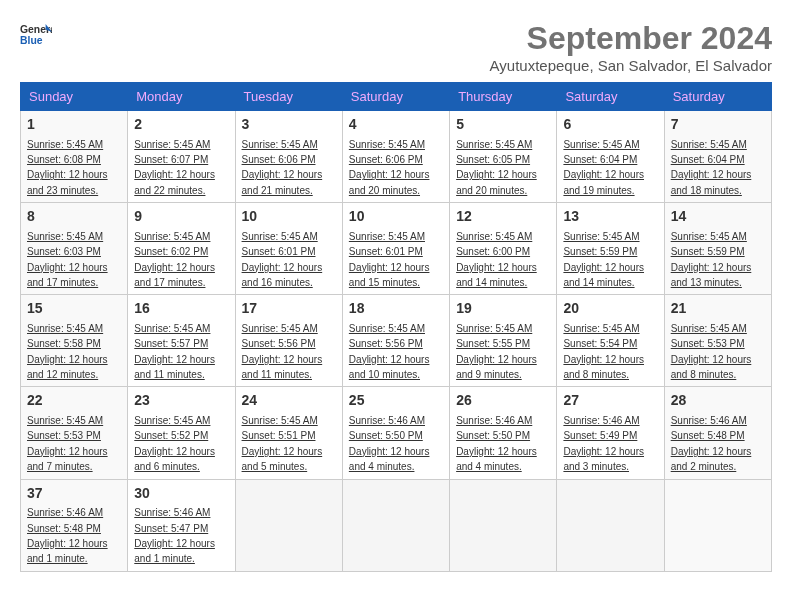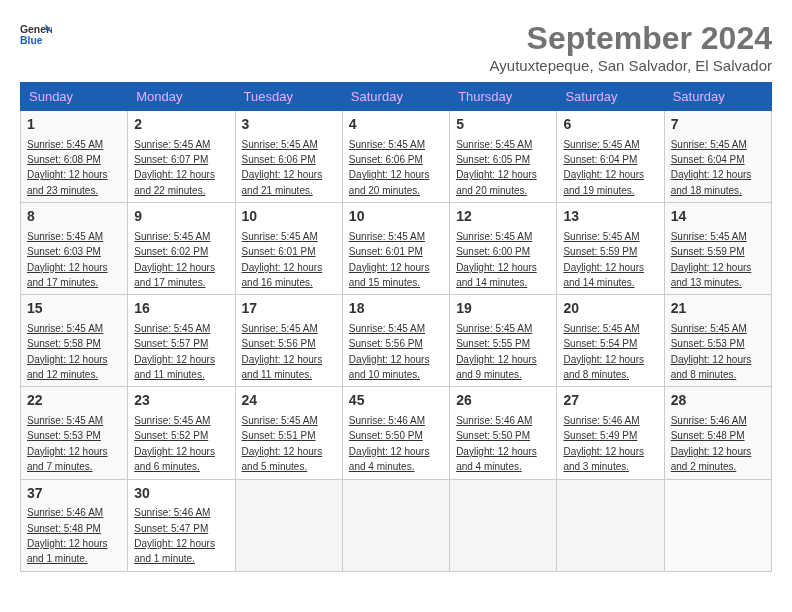--- a/index.html
+++ b/index.html
@@ -135,21 +135,21 @@
         <td><span class="day-number">17</span><span class="day-info">Sunrise: 5:45 AM<br>Sunset: 5:56 PM<br>Daylight: 12 hours<br>and 11 minutes.</span></td>
         <td><span class="day-number">18</span><span class="day-info">Sunrise: 5:45 AM<br>Sunset: 5:56 PM<br>Daylight: 12 hours<br>and 10 minutes.</span></td>
         <td><span class="day-number">19</span><span class="day-info">Sunrise: 5:45 AM<br>Sunset: 5:55 PM<br>Daylight: 12 hours<br>and 9 minutes.</span></td>
         <td><span class="day-number">20</span><span class="day-info">Sunrise: 5:45 AM<br>Sunset: 5:54 PM<br>Daylight: 12 hours<br>and 8 minutes.</span></td>
         <td><span class="day-number">21</span><span class="day-info">Sunrise: 5:45 AM<br>Sunset: 5:53 PM<br>Daylight: 12 hours<br>and 8 minutes.</span></td>
       </tr>
       <tr class="week-row">
         <td><span class="day-number">22</span><span class="day-info">Sunrise: 5:45 AM<br>Sunset: 5:53 PM<br>Daylight: 12 hours<br>and 7 minutes.</span></td>
         <td><span class="day-number">23</span><span class="day-info">Sunrise: 5:45 AM<br>Sunset: 5:52 PM<br>Daylight: 12 hours<br>and 6 minutes.</span></td>
         <td><span class="day-number">24</span><span class="day-info">Sunrise: 5:45 AM<br>Sunset: 5:51 PM<br>Daylight: 12 hours<br>and 5 minutes.</span></td>
-        <td><span class="day-number">45</span><span class="day-info">Sunrise: 5:46 AM<br>Sunset: 5:50 PM<br>Daylight: 12 hours<br>and 4 minutes.</span></td>
+        <td><span class="day-number">25</span><span class="day-info">Sunrise: 5:46 AM<br>Sunset: 5:50 PM<br>Daylight: 12 hours<br>and 4 minutes.</span></td>
         <td><span class="day-number">26</span><span class="day-info">Sunrise: 5:46 AM<br>Sunset: 5:50 PM<br>Daylight: 12 hours<br>and 4 minutes.</span></td>
         <td><span class="day-number">27</span><span class="day-info">Sunrise: 5:46 AM<br>Sunset: 5:49 PM<br>Daylight: 12 hours<br>and 3 minutes.</span></td>
         <td><span class="day-number">28</span><span class="day-info">Sunrise: 5:46 AM<br>Sunset: 5:48 PM<br>Daylight: 12 hours<br>and 2 minutes.</span></td>
       </tr>
       <tr class="week-row">
         <td><span class="day-number">37</span><span class="day-info">Sunrise: 5:46 AM<br>Sunset: 5:48 PM<br>Daylight: 12 hours<br>and 1 minute.</span></td>
         <td><span class="day-number">30</span><span class="day-info">Sunrise: 5:46 AM<br>Sunset: 5:47 PM<br>Daylight: 12 hours<br>and 1 minute.</span></td>
         <td class="empty"></td>
         <td class="empty"></td>
         <td class="empty"></td>

